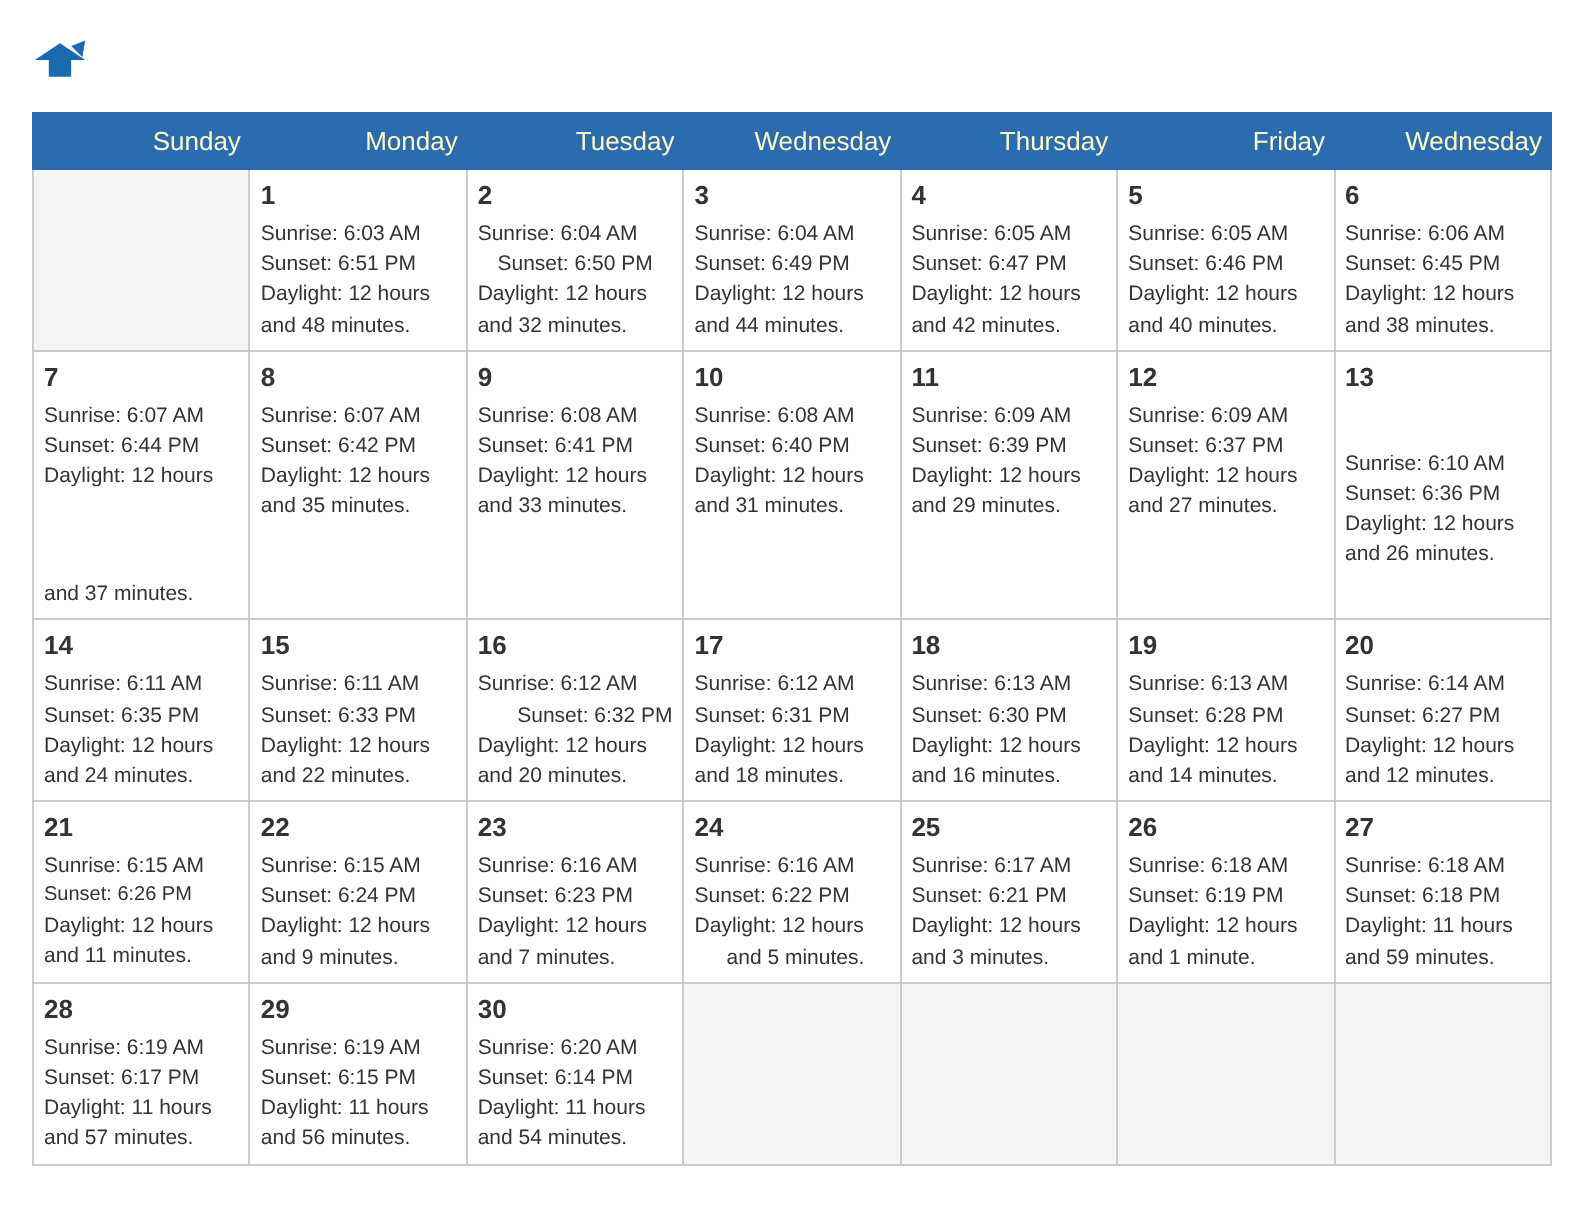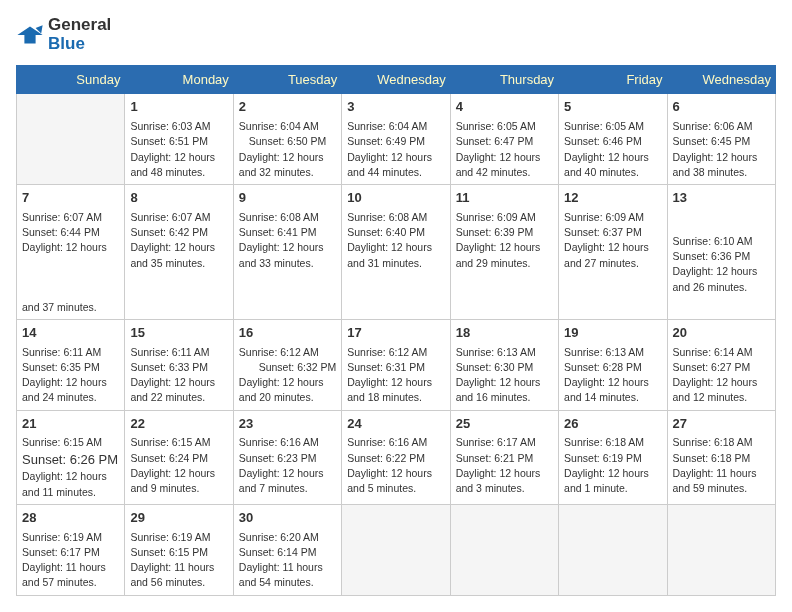--- a/index.html
+++ b/index.html
@@ -78,24 +78,20 @@
   </style>
 </head>
 <body>
 
 <div class="header">
   <div class="logo">
     <svg class="logo-bird" viewBox="0 0 40 40">
       <polygon points="20,8 38,20 28,20 28,32 12,32 12,20 2,20" fill="#1a6ab0"></polygon>
       <polygon points="28,10 38,6 36,18" fill="#1a6ab0"></polygon>
     </svg>
-    <div style="line-height:1.1;">
-      <div style="font-size:17px;font-weight:bold;color:#333;">General</div>
-      <div style="font-size:17px;font-weight:bold;color:#1a6ab0;">Blue</div>
-    </div>
   </div>
   <div class="title-block">
     <div class="month-title"></div>
     <div class="subtitle"></div>
   </div>
 </div>
 
 <table>
   <thead>
     <tr>
@@ -253,21 +249,21 @@
           <span style="display: block; font-size: 10.5px;">Sunrise: 6:14 AM</span>
           <span style="display: block; font-size: 10.5px;">Sunset: 6:27 PM</span>
           <span style="display: block; font-size: 10.5px;">Daylight: 12 hours</span>
           <span style="display: block; font-size: 10.5px;">and 12 minutes.</span>
         </td>
       </tr>
       <tr>
         <td>
           <span class="day-num">21</span>
           <span style="display: block; font-size: 10.5px;">Sunrise: 6:15 AM</span>
-          <span style="display: block; font-size: 13px;">Sunset: 6:26 PM</span>
+          <span style="display: block; font-size: 10px;">Sunset: 6:26 PM</span>
           <span style="display: block; font-size: 10.5px;">Daylight: 12 hours</span>
           <span style="display: block; font-size: 10.5px;">and 11 minutes.</span>
         </td>
         <td>
           <span class="day-num">22</span>
           <span style="display: block; font-size: 10.5px;">Sunrise: 6:15 AM</span>
           <span style="display: block; font-size: 10.5px;">Sunset: 6:24 PM</span>
           <span style="display: block; font-size: 10.5px;">Daylight: 12 hours</span>
           <span style="display: block; font-size: 10.5px;">and 9 minutes.</span>
         </td>
@@ -276,21 +272,21 @@
           <span style="display: block; font-size: 10.5px;">Sunrise: 6:16 AM</span>
           <span style="display: block; font-size: 10.5px;">Sunset: 6:23 PM</span>
           <span style="display: block; font-size: 10.5px;">Daylight: 12 hours</span>
           <span style="display: block; font-size: 10.5px;">and 7 minutes.</span>
         </td>
         <td>
           <span class="day-num">24</span>
           <span style="display: block; font-size: 10.5px;">Sunrise: 6:16 AM</span>
           <span style="display: block; font-size: 10.5px;">Sunset: 6:22 PM</span>
           <span style="display: block; font-size: 10.5px;">Daylight: 12 hours</span>
-          <span style="display: block; font-size: 10.5px;">and 5 minutes.</span>
+          <span style="display: block; font-size: 10.5px; margin-left: 16px;">and 5 minutes.</span>
         </td>
         <td>
           <span class="day-num">25</span>
           <span style="display: block; font-size: 10.5px;">Sunrise: 6:17 AM</span>
           <span style="display: block; font-size: 10.5px;">Sunset: 6:21 PM</span>
           <span style="display: block; font-size: 10.5px;">Daylight: 12 hours</span>
           <span style="display: block; font-size: 10.5px;">and 3 minutes.</span>
         </td>
         <td>
           <span class="day-num">26</span>

